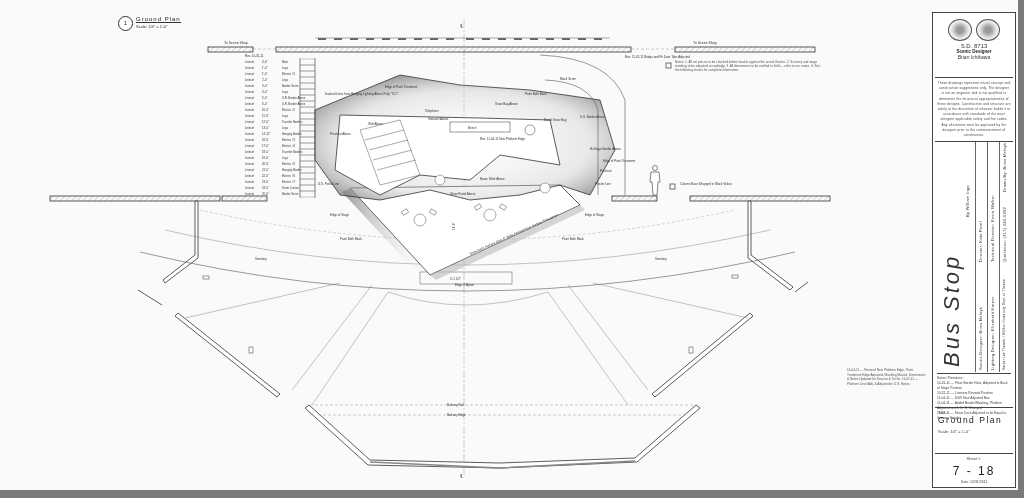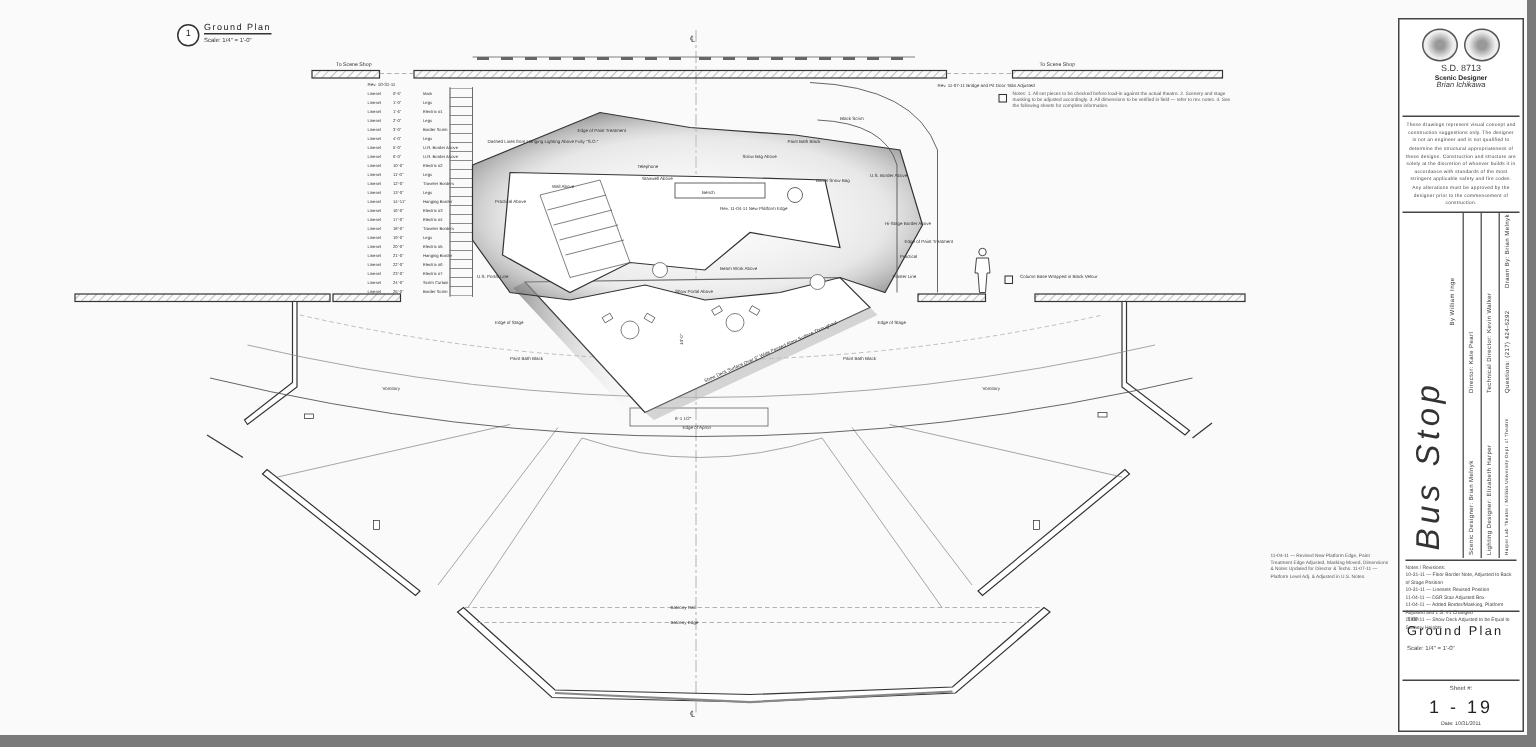--- a/index.html
+++ b/index.html
@@ -356,20 +356,20 @@
     </div>
 
     <div class="tb-title">
       <div class="lbl">Title:</div>
       <div class="name">Ground Plan</div>
       <div class="scale">Scale: 1/4" = 1'-0"</div>
     </div>
 
     <div class="tb-sheet">
       <div class="lbl">Sheet #:</div>
-      <div class="num">1 - 19</div>
+      <div class="num">7 - 18</div>
       <div class="date">Date: 10/31/2011</div>
     </div>
   </div>
 
   <div class="border-right"></div>
   <div class="border-bottom"></div>
 </div>
 
 </body></html>

